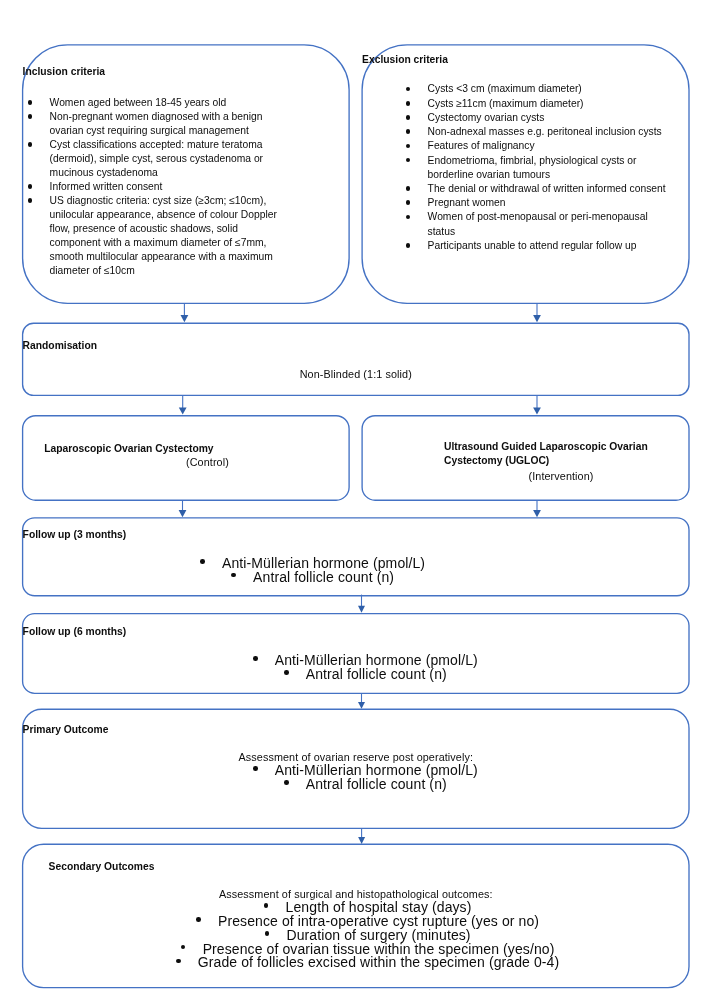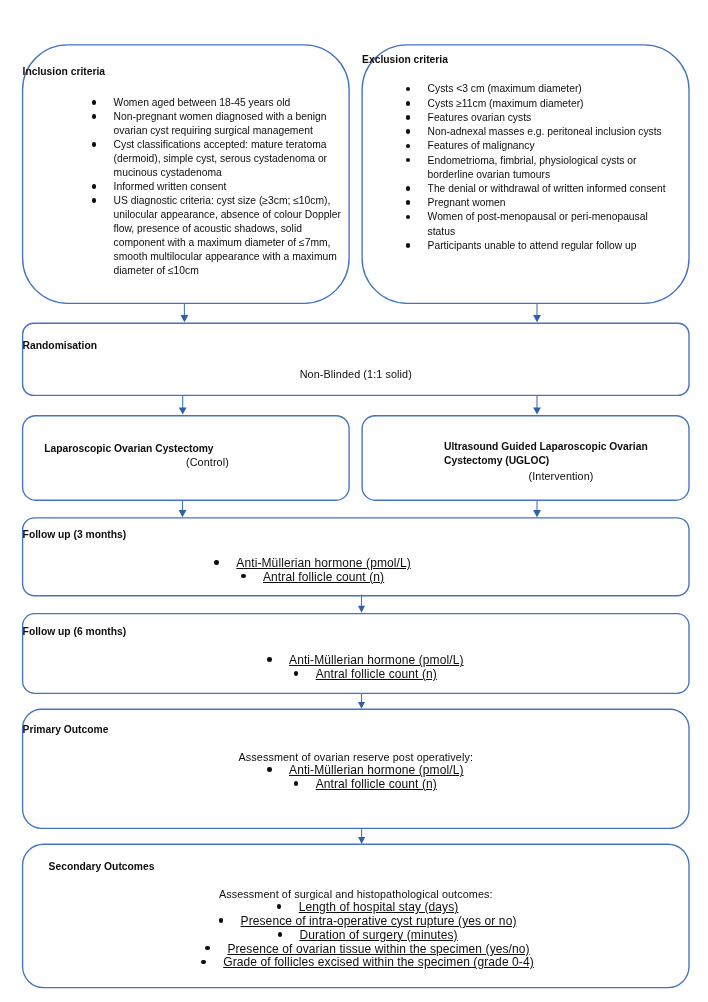--- a/index.html
+++ b/index.html
@@ -75,35 +75,35 @@
       <path d="M358.0,702.0 L365.0,702.0 L361.5,708.8 Z" fill="#2f5fa9" stroke="none"></path>
     </g>
     <g>
       <path d="M361.6,828.0 L361.6,838.6" stroke="#4472c4" stroke-width="1.1" fill="none"></path>
       <path d="M358.1,837.1 L365.1,837.1 L361.6,843.9 Z" fill="#2f5fa9" stroke="none"></path>
     </g>
   </svg>
 
   <div class="box" style="left:22.6px; top:44.8px; width:326.5px; height:258.5px;">
     <div class="title" style="margin-top:20.3px;">Inclusion criteria</div>
-    <ul class="bl" style="margin:16.6px 0 0 0; padding-left:91px; width:232px;">
+    <ul class="bl" style="margin:16.6px 0 0 0; padding-left:27px; width:232px;">
       <li><span></span><span>Women aged between 18-45 years old</span></li>
       <li><span></span><span>Non-pregnant women diagnosed with a benign ovarian cyst requiring surgical management</span></li>
       <li><span></span><span>Cyst classifications accepted: mature teratoma (dermoid), simple cyst, serous cystadenoma or mucinous cystadenoma</span></li>
       <li><span></span><span>Informed written consent</span></li>
       <li><span></span><span>US diagnostic criteria: cyst size (≥3cm; ≤10cm), unilocular appearance, absence of colour Doppler flow, presence of acoustic shadows, solid component with a maximum diameter of ≤7mm, smooth multilocular appearance with a maximum diameter of ≤10cm</span></li>
     </ul>
   </div>
 
   <div class="box" style="left:362.1px; top:44.8px; width:326.9px; height:258.5px;">
     <div class="title" style="margin-top:8px;">Exclusion criteria</div>
     <ul class="bl" style="margin:15.7px 0 0 0; padding-left:65.5px; width:243px; line-height:14.2px;">
       <li><span></span><span>Cysts &lt;3 cm (maximum diameter)</span></li>
       <li><span></span><span>Cysts ≥11cm (maximum diameter)</span></li>
-      <li><span></span><span>Features ovarian cysts</span></li>
+      <li><span></span><span>Cystectomy ovarian cysts</span></li>
       <li><span></span><span>Non-adnexal masses e.g. peritoneal inclusion cysts</span></li>
       <li><span></span><span>Features of malignancy</span></li>
       <li><span></span><span>Endometrioma, fimbrial, physiological cysts or borderline ovarian tumours</span></li>
       <li><span></span><span>The denial or withdrawal of written informed consent</span></li>
       <li><span></span><span>Pregnant women</span></li>
       <li><span></span><span>Women of post-menopausal or peri-menopausal status</span></li>
       <li><span></span><span>Participants unable to attend regular follow up</span></li>
     </ul>
   </div>
 
@@ -156,17 +156,17 @@
       <div class="cl"><span class="t">Duration of surgery (minutes)</span></div>
       <div class="cl"><span class="t">Presence of ovarian tissue within the specimen (yes/no)</span></div>
       <div class="cl"><span class="t">Grade of follicles excised within the specimen (grade 0-4)</span></div>
     </div>
   </div>
 
 </div>
 
 <style>
   .ap { position:absolute; left:0; width:100%; box-sizing:border-box; }
-  .ctr-list { font-size:12px; line-height:13.85px; letter-spacing:0.1px; text-align:center; padding-left:19.5px;text-decoration:underline; }
+  .ctr-list { font-size:14px; line-height:13.85px; letter-spacing:0.1px; text-align:center; padding-left:19.5px; }
   .cl { display:block; white-space:nowrap; }
   .cl > span.t { position:relative; padding-left:21.5px; }
   .cl > span.t::before { content:""; position:absolute; left:-0.4px; top:4.2px; width:4.7px; height:4.7px; border-radius:50%; background:#0d0d0d; }
 </style>
 
 </body></html>

